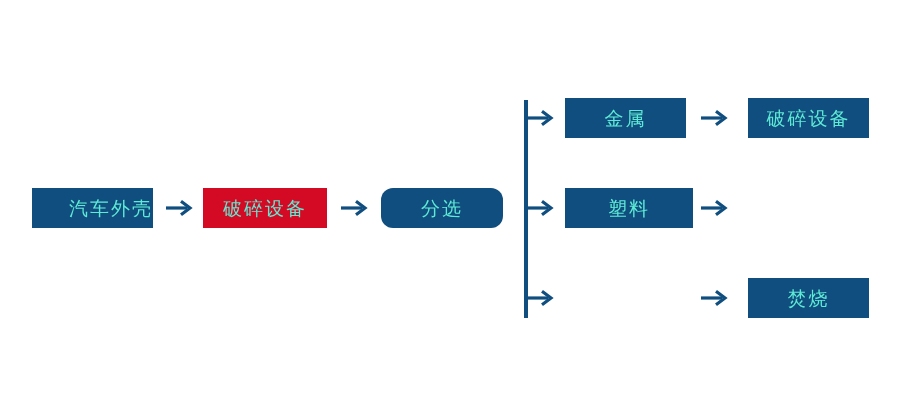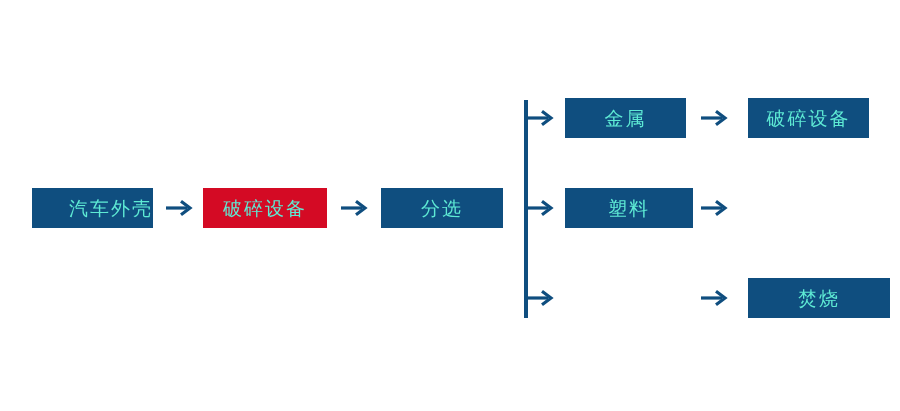--- a/index.html
+++ b/index.html
@@ -73,21 +73,21 @@
     <span>破碎设备</span>
   </div>
 
   <div class="arrow" style="left:341px; top:197px; width:28px;">
     <svg width="28" height="22" viewBox="0 0 28 22" aria-hidden="true">
       <path d="M0 11 H21" stroke="#0f4e7f" stroke-width="3.2" fill="none"></path>
       <path d="M15 4.2 L24 11 L15 17.8" stroke="#0f4e7f" stroke-width="3.2" fill="none" stroke-linejoin="miter" stroke-linecap="butt"></path>
     </svg>
   </div>
 
-  <div class="node blue" style="left:381px; top:188px; width:122px;">
+  <div class="node blue" style="left:381px; top:188px; width:122px;border-radius:12px;">
     <span>分选</span>
   </div>
 
   <div class="bus-line" style="left:524px; top:100px; width:4px; height:218px;"></div>
 
   <div class="branch-arrow" style="left:527px; top:107px; width:28px;">
     <svg width="28" height="22" viewBox="0 0 28 22" aria-hidden="true">
       <path d="M0 11 H21" stroke="#0f4e7f" stroke-width="3.2" fill="none"></path>
       <path d="M15 4.2 L24 11 L15 17.8" stroke="#0f4e7f" stroke-width="3.2" fill="none" stroke-linejoin="miter" stroke-linecap="butt"></path>
     </svg>
@@ -135,17 +135,17 @@
   </div>
 
 
   <div class="arrow" style="left:701px; top:287px; width:28px;">
     <svg width="28" height="22" viewBox="0 0 28 22" aria-hidden="true">
       <path d="M0 11 H21" stroke="#0f4e7f" stroke-width="3.2" fill="none"></path>
       <path d="M15 4.2 L24 11 L15 17.8" stroke="#0f4e7f" stroke-width="3.2" fill="none" stroke-linejoin="miter" stroke-linecap="butt"></path>
     </svg>
   </div>
 
-  <div class="node blue" style="left:748px; top:278px; width:142px;">
+  <div class="node blue" style="left:748px; top:278px; width:121px;">
     <span>焚烧</span>
   </div>
 
 </div>
 
 </body></html>

